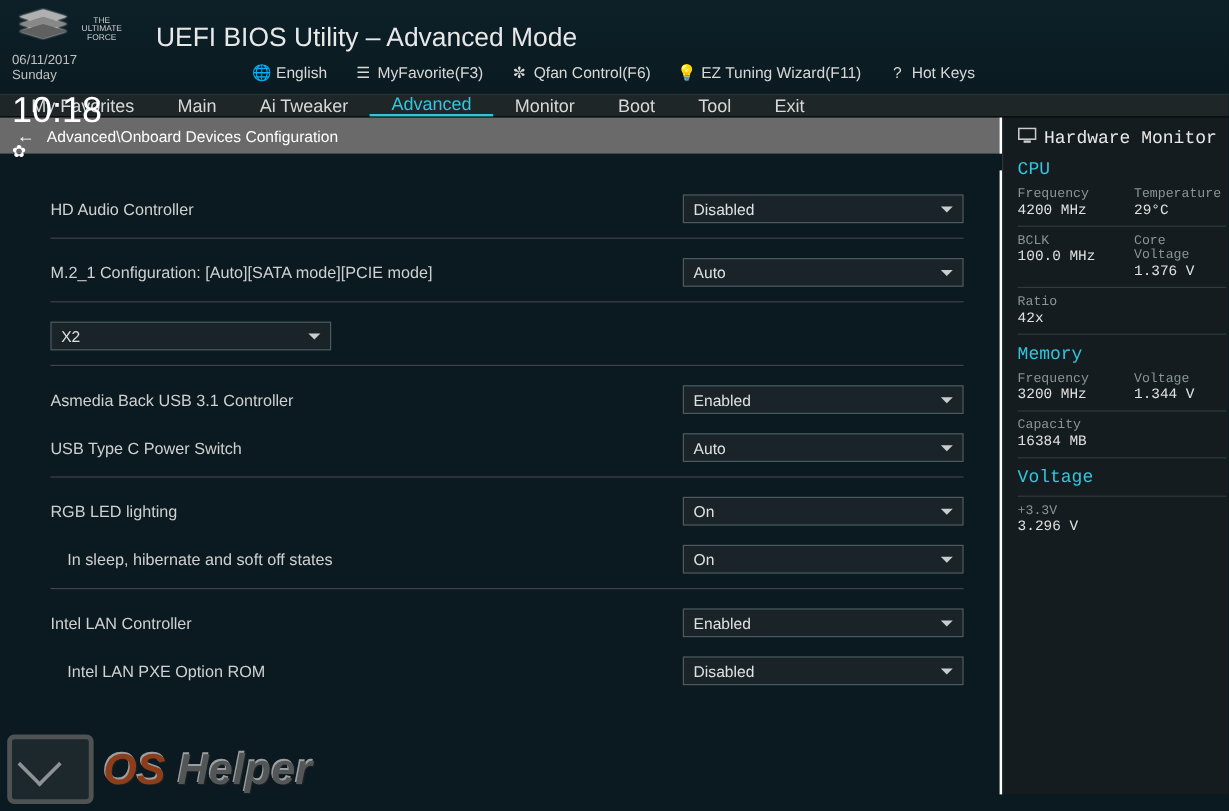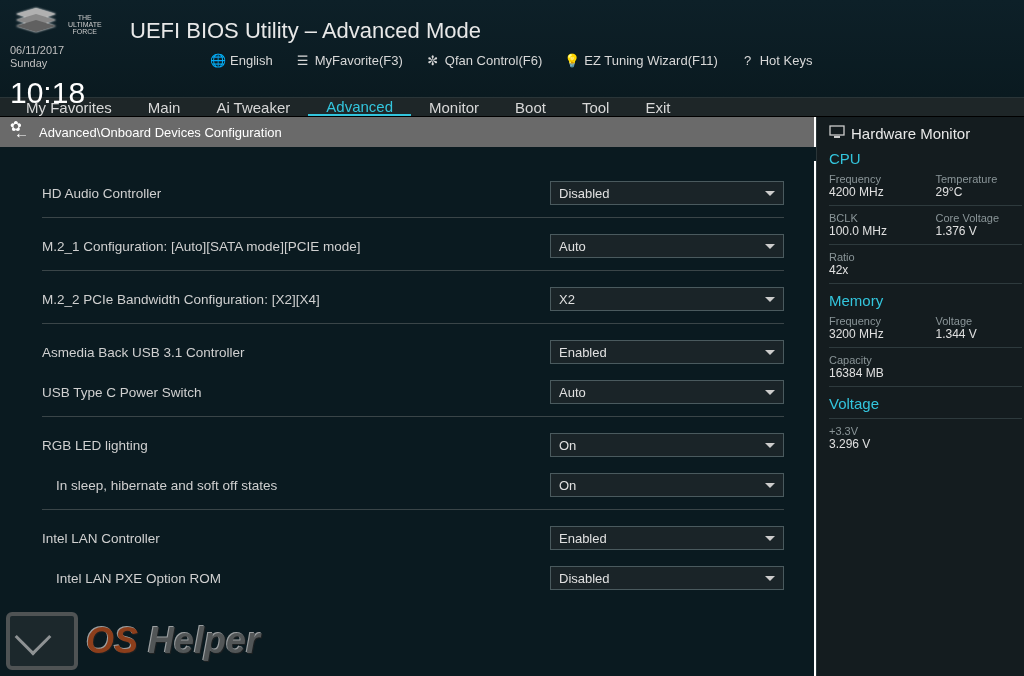--- a/index.html
+++ b/index.html
@@ -6,21 +6,21 @@
   body {
     width: 1024px; height: 676px;
     background: #0a1a20;
     font-family: "Segoe UI", Arial, sans-serif;
     color: #d0d0d0;
     overflow: hidden;
     position: relative;
   }
   
   .header {
-    height: 97px;
+    height: 78px;
     background: linear-gradient(to bottom, #0d2028, #0a1a20);
     position: relative;
     padding: 8px 12px 0 12px;
   }
   .logo-block {
     display: flex; align-items: center; gap: 8px;
     position: absolute; left: 12px; top: 6px;
   }
   .logo-svg { width: 48px; height: 36px; filter: drop-shadow(0 0 1px #fff); }
   .logo-text { font-size:7px; color:#ccc; line-height:1; text-align:center; }
@@ -56,24 +56,25 @@
     height: 100%; display: flex; align-items: center;
     font-size: 15px; color: #d8d8d8; cursor: pointer;
   }
   .nav-tab.active { color: #33c5dd; border-bottom: 2px solid #33c5dd; }
   
   .main-area {
     display: flex; height: calc(676px - 78px - 34px);
   }
   .content { flex: 1; display:flex; flex-direction:column; }
   .sidebar {
-    width: 208px; background: #141c1f;
+    width: 189px; background: #141c1f;
     border-left: 1px solid #2a3538;
     padding: 8px 2px 10px 12px;
     font-size: 12px;
+    font-family: Liberation Mono, monospace;
   }
   
   .breadcrumb {
     background: #6a6a6a;
     height: 30px; display: flex; align-items: center; gap: 10px;
     padding: 0 14px; color: #fff; font-size: 13px;
     border-right: 2px solid #fff;
   }
   .back-arrow { font-size: 15px; cursor:pointer; }
   
@@ -199,21 +200,20 @@
         <hr class="divider">
         <div class="row">
           <div class="label">M.2_1 Configuration: [Auto][SATA mode][PCIE mode]</div>
           <div class="select">
             <span>Auto</span>
             <span class="chev"></span>
           </div>
         </div>
         <hr class="divider">
         <div class="row">
-          <div class="label">M.2_2 PCIe Bandwidth Configuration: [X2][X4]</div>
           <div class="select">
             <span>X2</span>
             <span class="chev"></span>
           </div>
         </div>
         <hr class="divider">
         <div class="row">
           <div class="label">Asmedia Back USB 3.1 Controller</div>
           <div class="select">
             <span>Enabled</span>

